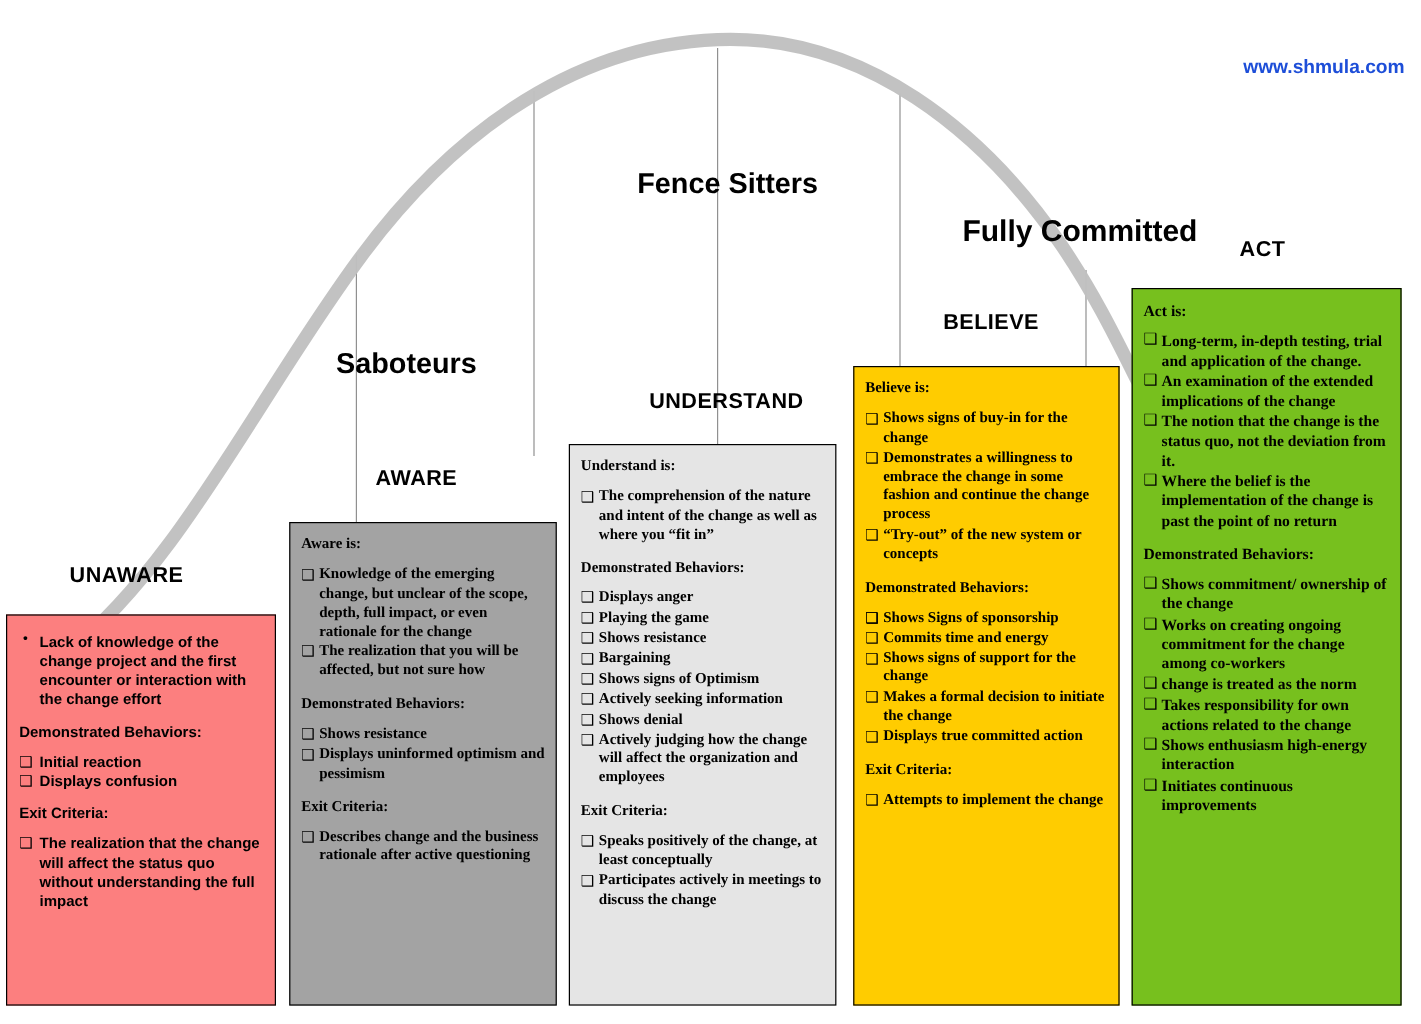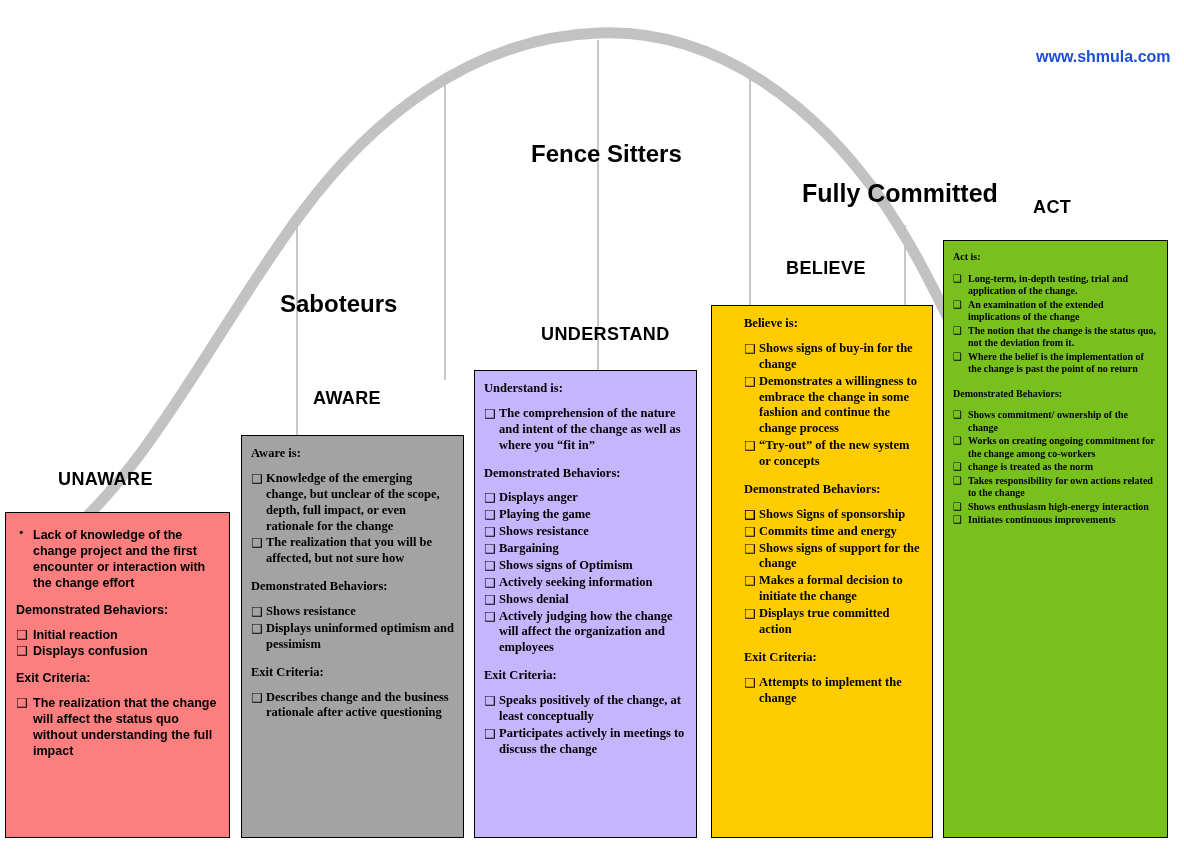--- a/index.html
+++ b/index.html
@@ -71,21 +71,21 @@
     font-family:"Liberation Sans",sans-serif;
     font-size:12.5px;line-height:1.28;font-weight:bold;
     padding:14px 10px 8px 10px;
   }
   #box-unaware ul.bx-list li{margin-bottom:0px;padding-left:17px;}
 
   
   #box-aware .box-inner{font-size:12.5px;line-height:1.27;}
   #box-understand .box-inner{font-size:12.5px;line-height:1.27;}
   #box-believe .box-inner{font-size:12.5px;line-height:1.27;}
-  #box-act .box-inner{font-size:10px;line-height:1.25;}
+  #box-act .box-inner{font-size:13px;line-height:1.25;}
 </style>
 </head>
 <body>
 
 <div id="stage">
 
   <svg id="curve-layer" viewBox="0 0 1184 853" width="1184" height="853">
     <defs>
       <clipPath id="arrowClip">
           <rect x="0" y="0" width="1184" height="853"></rect>
@@ -186,21 +186,21 @@
       <div class="bx-head">Exit Criteria:</div>
       <ul class="bx-list">
         <li>
           <span class="cb">❑</span>
           <span>Describes change and the business rationale after active questioning</span>
         </li>
       </ul>
     </div>
   </div>
 
-  <div class="phase-box" id="box-understand" style="left: 474px; top: 370px; width: 223px; height: 468px; background: #c4b5fd;">
+  <div class="phase-box" id="box-understand" style="left: 474px; top: 370px; width: 223px; height: 468px; background: #e5e5e5;">
     <div class="box-inner">
       <div class="bx-head">Understand is:</div>
       <ul class="bx-list">
         <li>
           <span class="cb">❑</span>
           <span>The comprehension of the nature and intent of the change as well as where you “fit in”</span>
         </li>
       </ul>
       <div class="bx-gap"></div>
       <div class="bx-head">Demonstrated Behaviors:</div>
@@ -246,21 +246,21 @@
           <span>Speaks positively of the change, at least conceptually</span>
         </li>
         <li>
           <span class="cb">❑</span>
           <span>Participates actively in meetings to discuss the change</span>
         </li>
       </ul>
     </div>
   </div>
 
-  <div class="phase-box" id="box-believe" style="left: 711px; top: 305px; width: 222px; height: 533px; background: rgb(255, 204, 0); padding-left: 23px;">
+  <div class="phase-box" id="box-believe" style="left: 711px; top: 305px; width: 222px; height: 533px; background: rgb(255, 204, 0);">
     <div class="box-inner">
       <div class="bx-head">Believe is:</div>
       <ul class="bx-list">
         <li>
           <span class="cb">❑</span>
           <span>Shows signs of buy-in for the change</span>
         </li>
         <li>
           <span class="cb">❑</span>
           <span>Demonstrates a willingness to embrace the change in some fashion and continue the change process</span>

